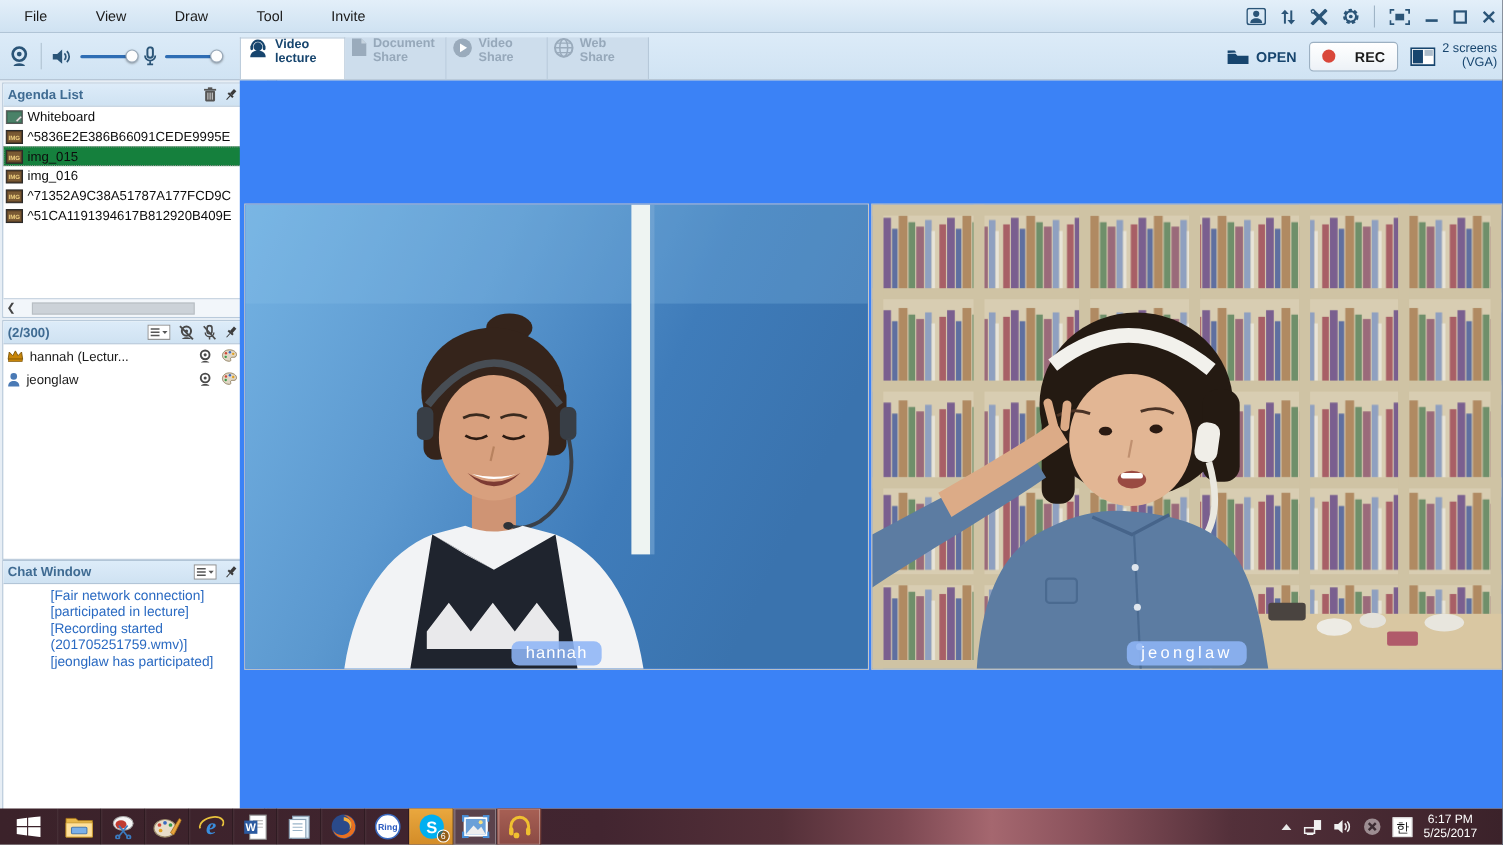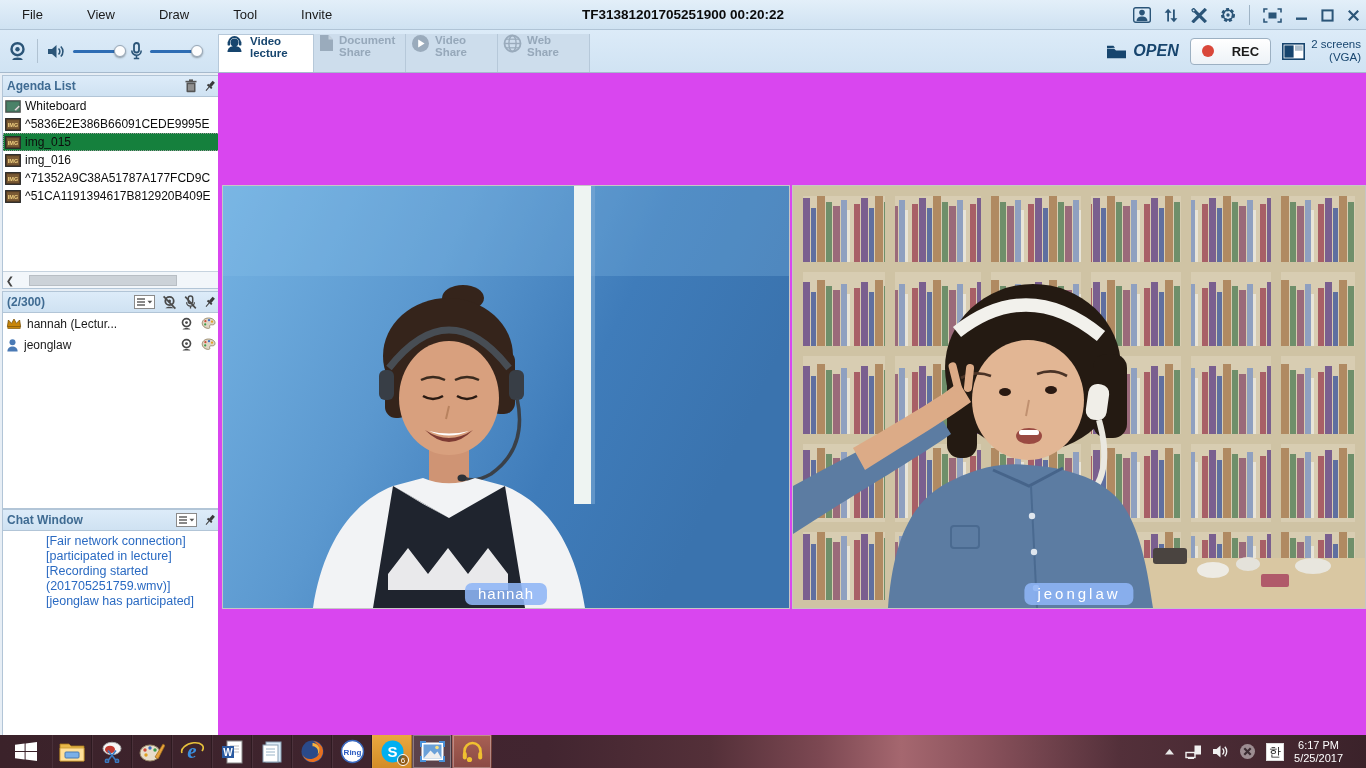--- a/index.html
+++ b/index.html
@@ -29,21 +29,21 @@
   .slider { width:50px; height:3px; background:#2e6db4; border-radius:2px; position:relative; }
   .slider .knob { position:absolute; right:-3px; top:-5px; width:12px; height:12px;
     background:#fdfdfd; border:1px solid #98a8b8; border-radius:50%; box-shadow:0 1px 2px rgba(0,0,0,.35); }
   .tabs { position:absolute; left:218px; top:4px; bottom:0; display:flex; }
   .tab { width:92px; background:#cdddec; border-right:1px solid #b6c8d9; color:#96a8ba;
     font-size:11.5px; font-weight:bold; display:flex; align-items:flex-start; padding:0 5px; gap:5px;
     line-height:12px; }
   .tab.active { background:#fff; color:#17456e; border:1px solid #b6c8d9; border-bottom:none; width:96px; }
   .toolbar-right { position:absolute; right:5px; top:0; height:42px; display:flex;
     align-items:center; gap:11px; }
-  .open-btn { display:flex; align-items:center; gap:6px; color:#17456e; font-weight:bold; font-size:16px;font-style:italic; }
+  .open-btn { display:flex; align-items:center; gap:6px; color:#17456e; font-weight:bold; font-size:13px; }
   .rec-btn { background:linear-gradient(#ffffff,#edf2f7); border:1px solid #9cb0c2; border-radius:4px;
     padding:5px 11px; display:flex; align-items:center; gap:18px; font-weight:bold; font-size:13px; color:#1a1a1a; }
   .rec-dot { width:12px; height:12px; border-radius:50%; background:#d9473a; }
   .screens { display:flex; align-items:center; gap:6px; color:#17456e; font-size:11.5px; }
   .screens .lines { text-align:right; line-height:13px; }
 
   
   .sidebar { position:absolute; left:0; top:73px; width:252px; bottom:33px;
     background:#e7eef5; border-right:1px solid #93a3b1; }
   .handle-lane { position:absolute; right:0; top:0; bottom:0; width:8px; background:#dde3e9;
@@ -72,21 +72,21 @@
   .prow .name { flex:1; white-space:nowrap; overflow:hidden; color:#1a1a1a; }
   .prow .ricons { display:flex; gap:8px; padding-right:2px; }
   .chat-panel { top:436px; height:246px; }
   .chat-body { flex:1; padding:3px 4px; font-size:12.5px; color:#2a6ac2; line-height:15px; overflow:hidden;margin-left:39px; }
   .chat-input { position:absolute; left:2px; right:10px; bottom:12px; height:37px;
     border:1px solid #9aa4ad; background:#fff; font-size:12px; padding:2px 4px; color:#222;
     resize:none; font-family:"Liberation Sans", sans-serif; }
   .chat-input::placeholder { color:#9aa0a6; }
 
   
-  .main { position:absolute; left:218px; top:73px; right:0; bottom:33px; background:#d946ef; }
+  .main { position:absolute; left:218px; top:73px; right:0; bottom:33px; background:#3b82f6; }
   .video { position:absolute; top:112px; height:424px; border:1px solid #c6c6c6; }
   .video svg { display:block; }
   .video-left { left:4px; width:568px; }
   .video-right { left:574px; right:0; }
   .name-tag { position:absolute; bottom:3px; left:50%; transform:translateX(-50%);
     background:rgba(142,181,246,.88); color:#fff; font-size:15px; padding:2px 13px 3px;
     border-radius:7px; letter-spacing:1px; white-space:nowrap; }
   .name-tag.wide { letter-spacing:3px; }
 
   
@@ -106,21 +106,20 @@
     border:1px solid #ddd; }
   .clock { text-align:center; font-size:11px; line-height:13px; color:#fff; }
   .show-desktop { width:7px; border-left:1px solid rgba(255,255,255,.35); }
 </style>
 </head>
 <body>
 
 <div class="screen">
 
   <div class="menubar">
-    <div class="win-title">TF31381201705251900 00:20:22</div>
     <div class="menu-items">
       <span class="menu-item">File</span>
       <span class="menu-item">View</span>
       <span class="menu-item">Draw</span>
       <span class="menu-item">Tool</span>
       <span class="menu-item">Invite</span>
     </div>
     <div class="titlebar-icons">
       <span class="icon-btn">
           <svg width="18" height="16" viewBox="0 0 18 16">

